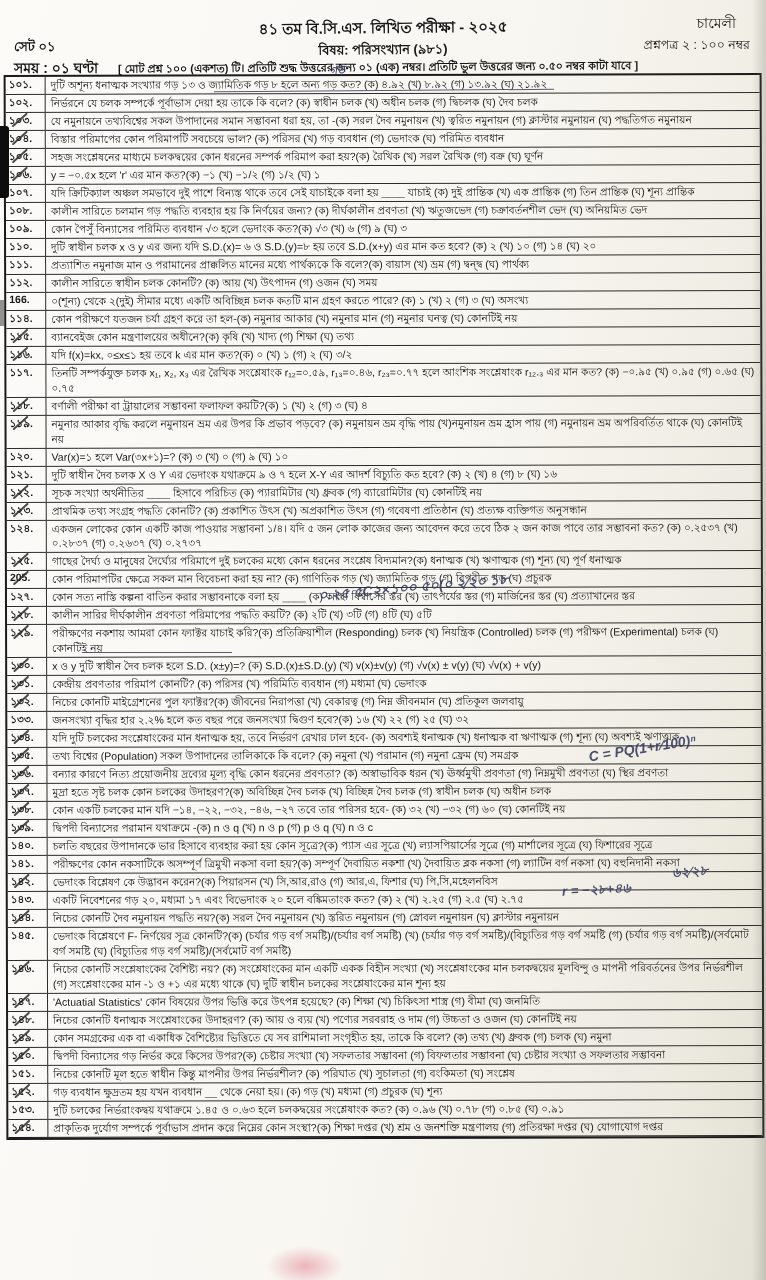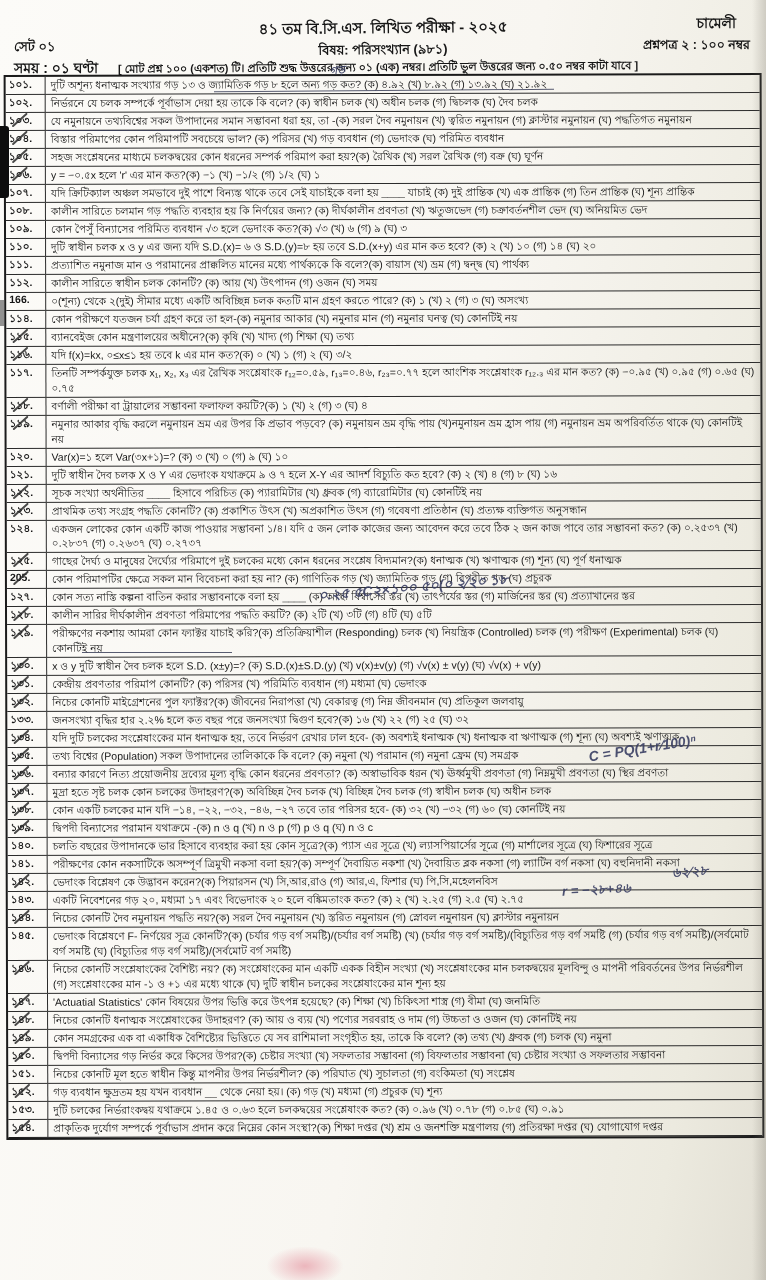--- a/index.html
+++ b/index.html
@@ -8,25 +8,25 @@
     background:#cfcbc4;
     font-family:"Liberation Sans","DejaVu Sans",sans-serif;
     overflow:hidden;
   }
   .sheet{
     position:relative;width:766px;height:1280px;overflow:hidden;
     background:linear-gradient(100deg,#fcfbf8 0%,#f8f6f1 55%,#eceadf 88%,#e2dfd4 100%);
     color:#161616;
   }
   
-  .hdr-candidate{position:absolute;top:12px;right:30px;font-size:14px;font-weight:bold;}
+  .hdr-candidate{position:absolute;top:12px;right:30px;font-size:14px;font-weight:normal;}
   .hdr-title{position:absolute;top:16px;left:0;width:100%;text-align:center;font-size:15px;font-weight:bold;transform:rotate(-0.6deg);}
   .hdr-set{position:absolute;top:37px;left:14px;font-size:13px;font-weight:bold;}
   .hdr-subject{position:absolute;top:40px;left:0;width:100%;text-align:center;font-size:13px;font-weight:bold;transform:rotate(-0.6deg);}
-  .hdr-marks{position:absolute;top:36px;right:16px;font-size:12.5px;font-weight:bold;}
+  .hdr-marks{position:absolute;top:36px;right:16px;font-size:12.5px;font-weight:normal;}
   .hdr-time{position:absolute;top:57px;left:14px;font-size:14px;font-weight:bold;}
   .hdr-note{position:absolute;top:59px;left:118px;font-size:11px;font-weight:bold;transform:rotate(-0.4deg);white-space:nowrap;}
   
   .q-table{
     position:absolute;left:5px;top:74px;width:754px;
     border:2px solid #1b1b1b;
     background:transparent;
     transform:rotate(-0.15deg);
   }
   .q-row{display:flex;border-bottom:1px solid #2b2b2b;}

